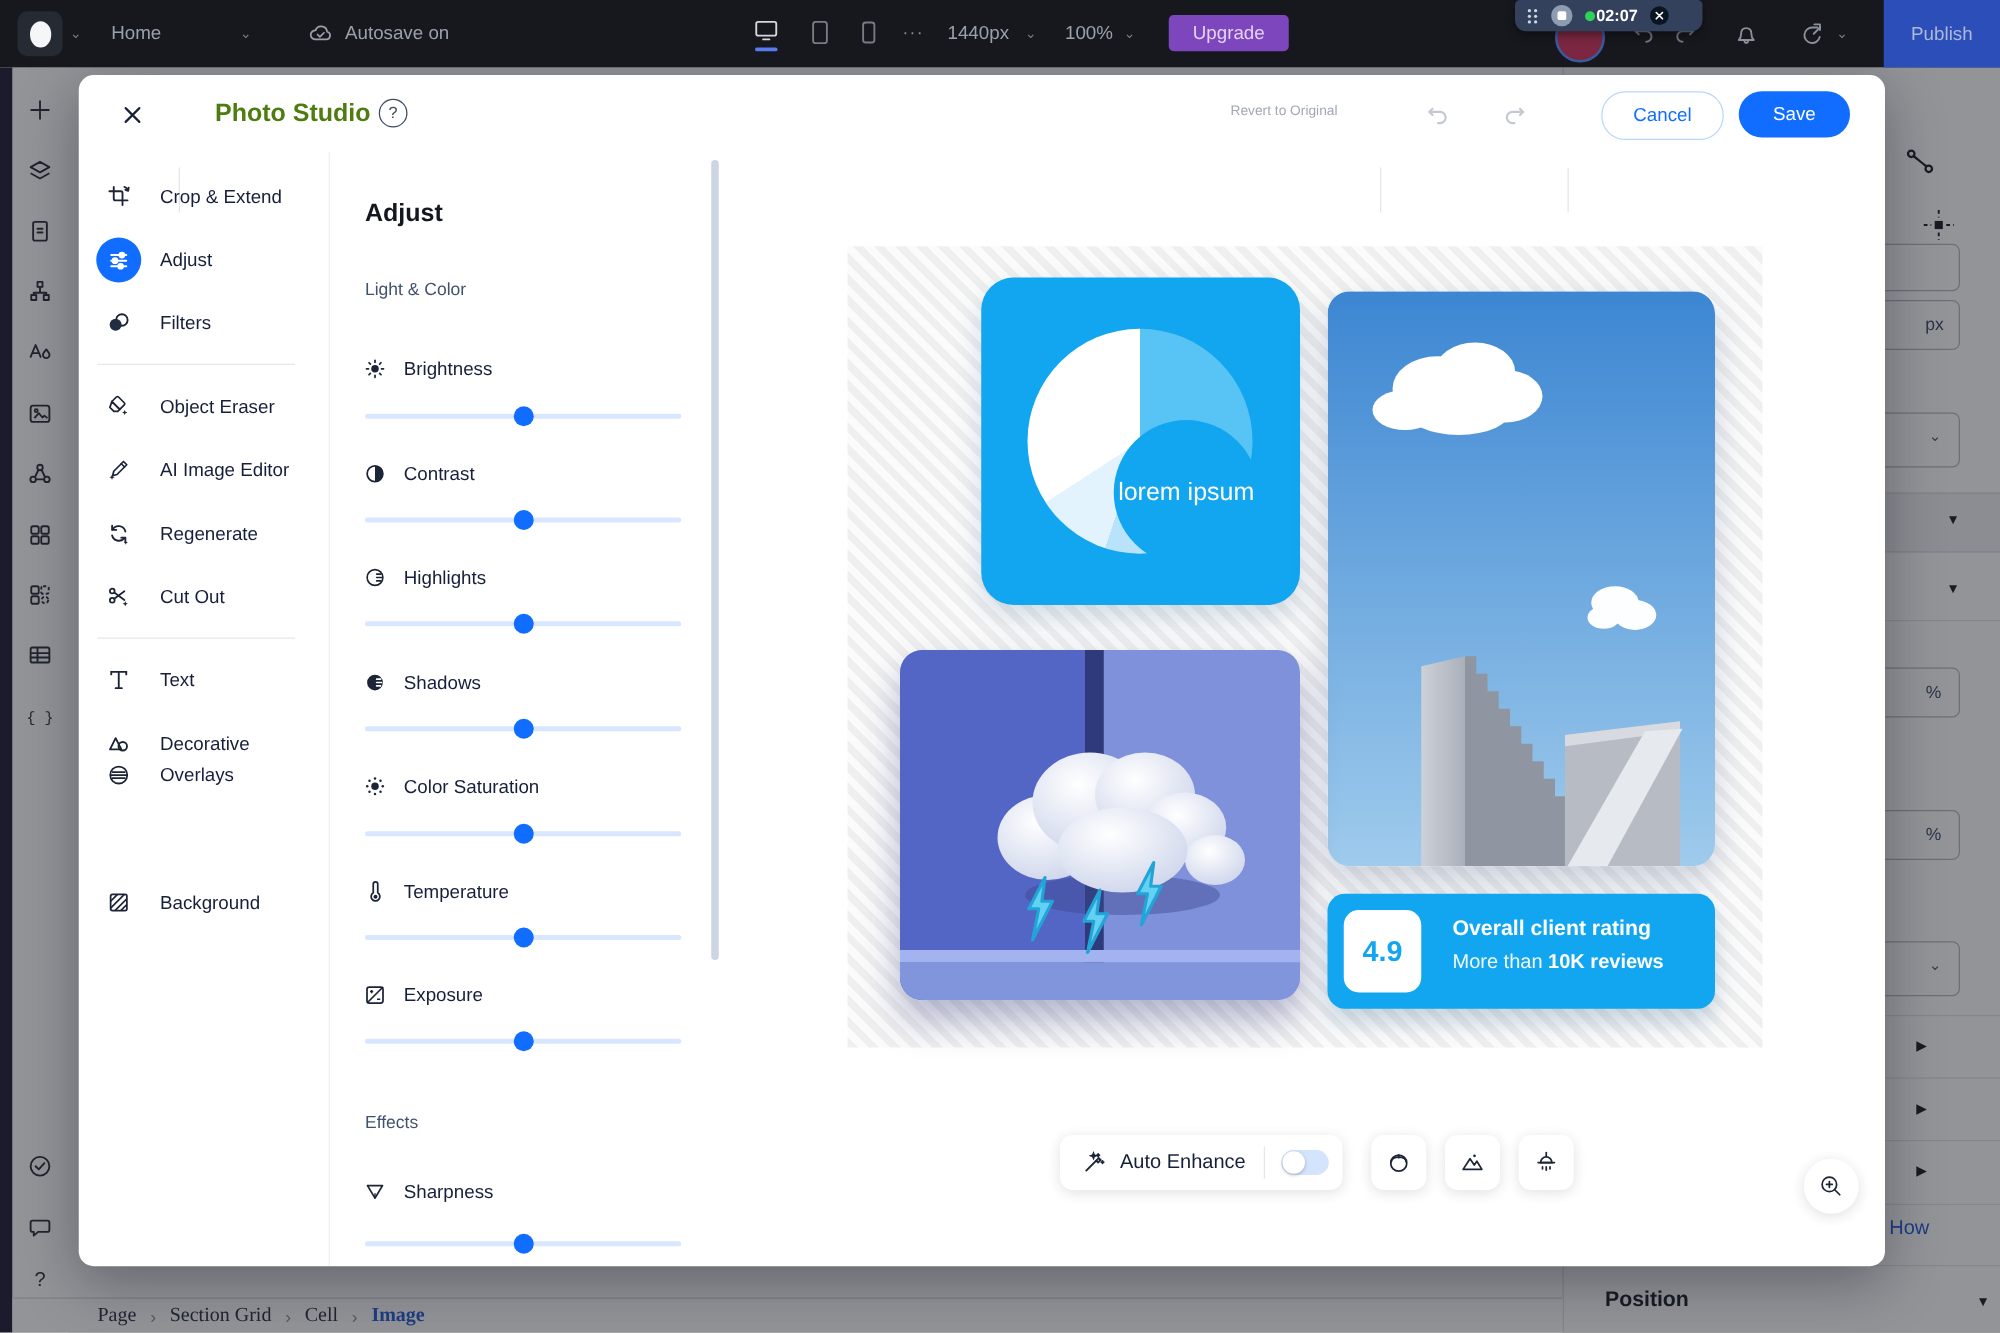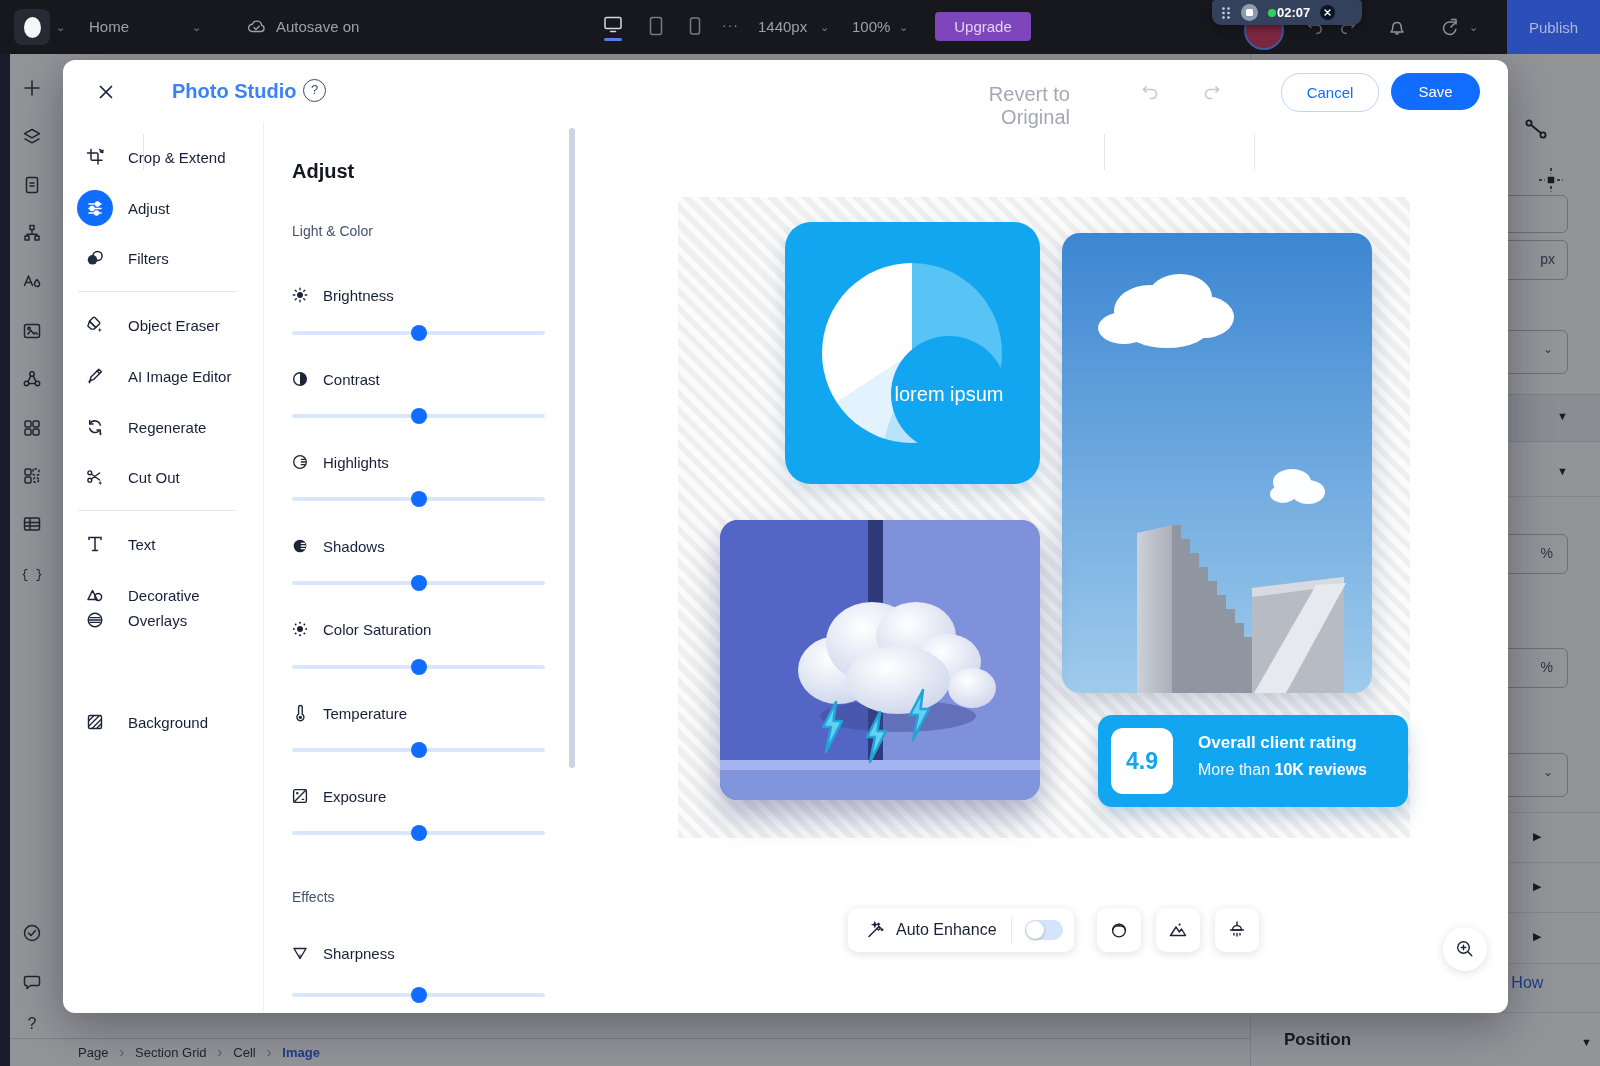--- a/index.html
+++ b/index.html
@@ -61,36 +61,36 @@
           background:repeating-linear-gradient(45deg,#efefef 0 6px,#fbfbfb 6px 12px);}
   .card{position:absolute;border-radius:18px;overflow:hidden;}
   #donut-card{left:107px;top:25px;width:255px;height:262px;border-radius:26px;background:#12a5f0;box-shadow:0 10px 22px rgba(30,90,140,.18);}
   #donut-ring{position:absolute;left:37px;top:41px;width:180px;height:180px;border-radius:50%;
     background:conic-gradient(from 0deg,#58c3f5 0deg 135deg,#b9e3fa 135deg 198deg,#e2f3fd 198deg 237deg,#ffffff 237deg 360deg);}
   #donut-hole{position:absolute;left:69px;top:73px;width:116px;height:116px;border-radius:50%;background:#12a5f0;
     display:flex;align-items:center;justify-content:center;color:#fff;font-size:20px;text-align:right;}
   #sky-card{left:384px;top:36px;width:310px;height:460px;box-shadow:0 12px 26px rgba(30,60,110,.22);}
   #purple-card{left:42px;top:323px;width:320px;height:280px;box-shadow:0 16px 30px rgba(40,50,120,.35);}
   #rating-card{left:384px;top:518px;width:310px;height:92px;border-radius:14px;background:#12a5f0;
-    box-shadow:0 10px 20px rgba(30,90,140,.25);margin-left:36px;}
+    box-shadow:0 10px 20px rgba(30,90,140,.25);}
   #rating-sq{position:absolute;left:13px;top:13px;width:62px;height:66px;border-radius:12px;background:#fff;
     display:flex;align-items:center;justify-content:center;color:#12a5f0;font-size:23px;font-weight:bold;}
   .rating-t1{position:absolute;left:100px;top:18px;color:#fff;font-size:17px;font-weight:bold;}
   .rating-t2{position:absolute;left:100px;top:46px;color:#f2fbff;font-size:16px;}
 
   
   .wbtn{position:absolute;background:#fff;border-radius:10px;box-shadow:0 2px 10px rgba(25,35,60,.14);cursor:pointer;}
   #autopill{left:785px;top:848px;width:226px;height:44px;display:flex;align-items:center;}
   .toggle{width:38px;height:20px;border-radius:10px;background:#d4e4fc;position:relative;}
   .toggle .tknob{position:absolute;left:1px;top:1px;width:18px;height:18px;border-radius:50%;background:#fff;
     box-shadow:0 1px 3px rgba(0,0,0,.25);}
   #magbtn{left:1380px;top:867px;width:44px;height:44px;border-radius:50%;display:flex;align-items:center;justify-content:center;}
 
   
-  .bc{font-size:13px;color:#2e3644;}
+  .bc{font-size:16px;color:#2e3644;font-family:Liberation Serif, serif;}
   .bc-sep{color:#8a929e;font-size:14px;padding:0 11px;}
   .bc-active{color:#2a62d9;font-weight:bold;}
 </style>
 </head>
 <body>
 
 <div id="app">
 
   <div id="topbar">
     <div class="abs" style="left:14px;top:9px;width:36px;height:36px;border-radius:8px;background:#262a33;display:flex;align-items:center;justify-content:center;cursor:pointer;">
@@ -349,24 +349,24 @@
   <div id="dim"></div>
 
   <div id="modal">
 
     <div class="abs" style="left:33px;top:22px;cursor:pointer;">
       <svg width="20" height="20" viewBox="0 0 20 20" stroke="#17203a" stroke-width="1.7" stroke-linecap="round">
           <path d="M4.5 4.5l11 11M15.5 4.5l-11 11"></path>
         </svg>
     </div>
     <div class="m-divv" style="left:80px;"></div>
-    <div class="abs" style="left:109px;top:20px;font-size:20px;font-weight:bold;color:#3b82f6;">Photo Studio</div>
+    <div class="abs" style="left:109px;top:20px;font-size:20px;font-weight:bold;color:#4d7c0f;">Photo Studio</div>
     <div class="abs" style="left:240px;top:19px;width:23px;height:23px;border-radius:50%;border:1.5px solid #3b4a66;box-sizing:border-box;text-align:center;line-height:20px;font-size:13px;color:#3b4a66;cursor:pointer;">?</div>
 
-    <div class="abs" style="left:862px;top:23px;width:145px;text-align:right;font-size:20px;color:#a2a8b4;cursor:pointer;">Revert to Original</div>
+    <div class="abs" style="left:862px;top:23px;width:145px;text-align:right;font-size:11px;color:#a2a8b4;cursor:pointer;">Revert to Original</div>
     <div class="m-divv" style="left:1041px;"></div>
     <div class="abs" style="left:1076px;top:21px;cursor:pointer;">
       <svg width="22" height="22" viewBox="0 0 22 22" fill="none" stroke="#c3c8d2" stroke-width="1.7" stroke-linecap="round">
           <path d="M7 6L4.5 8.5 7 11"></path>
           <path d="M4.9 8.5h8.1a4.5 4.5 0 0 1 0 9h-1.5"></path>
         </svg>
     </div>
     <div class="abs" style="left:1138px;top:21px;cursor:pointer;">
       <svg width="22" height="22" viewBox="0 0 22 22" fill="none" stroke="#c3c8d2" stroke-width="1.7" stroke-linecap="round">
           <path d="M15 6l2.5 2.5L15 11"></path>

